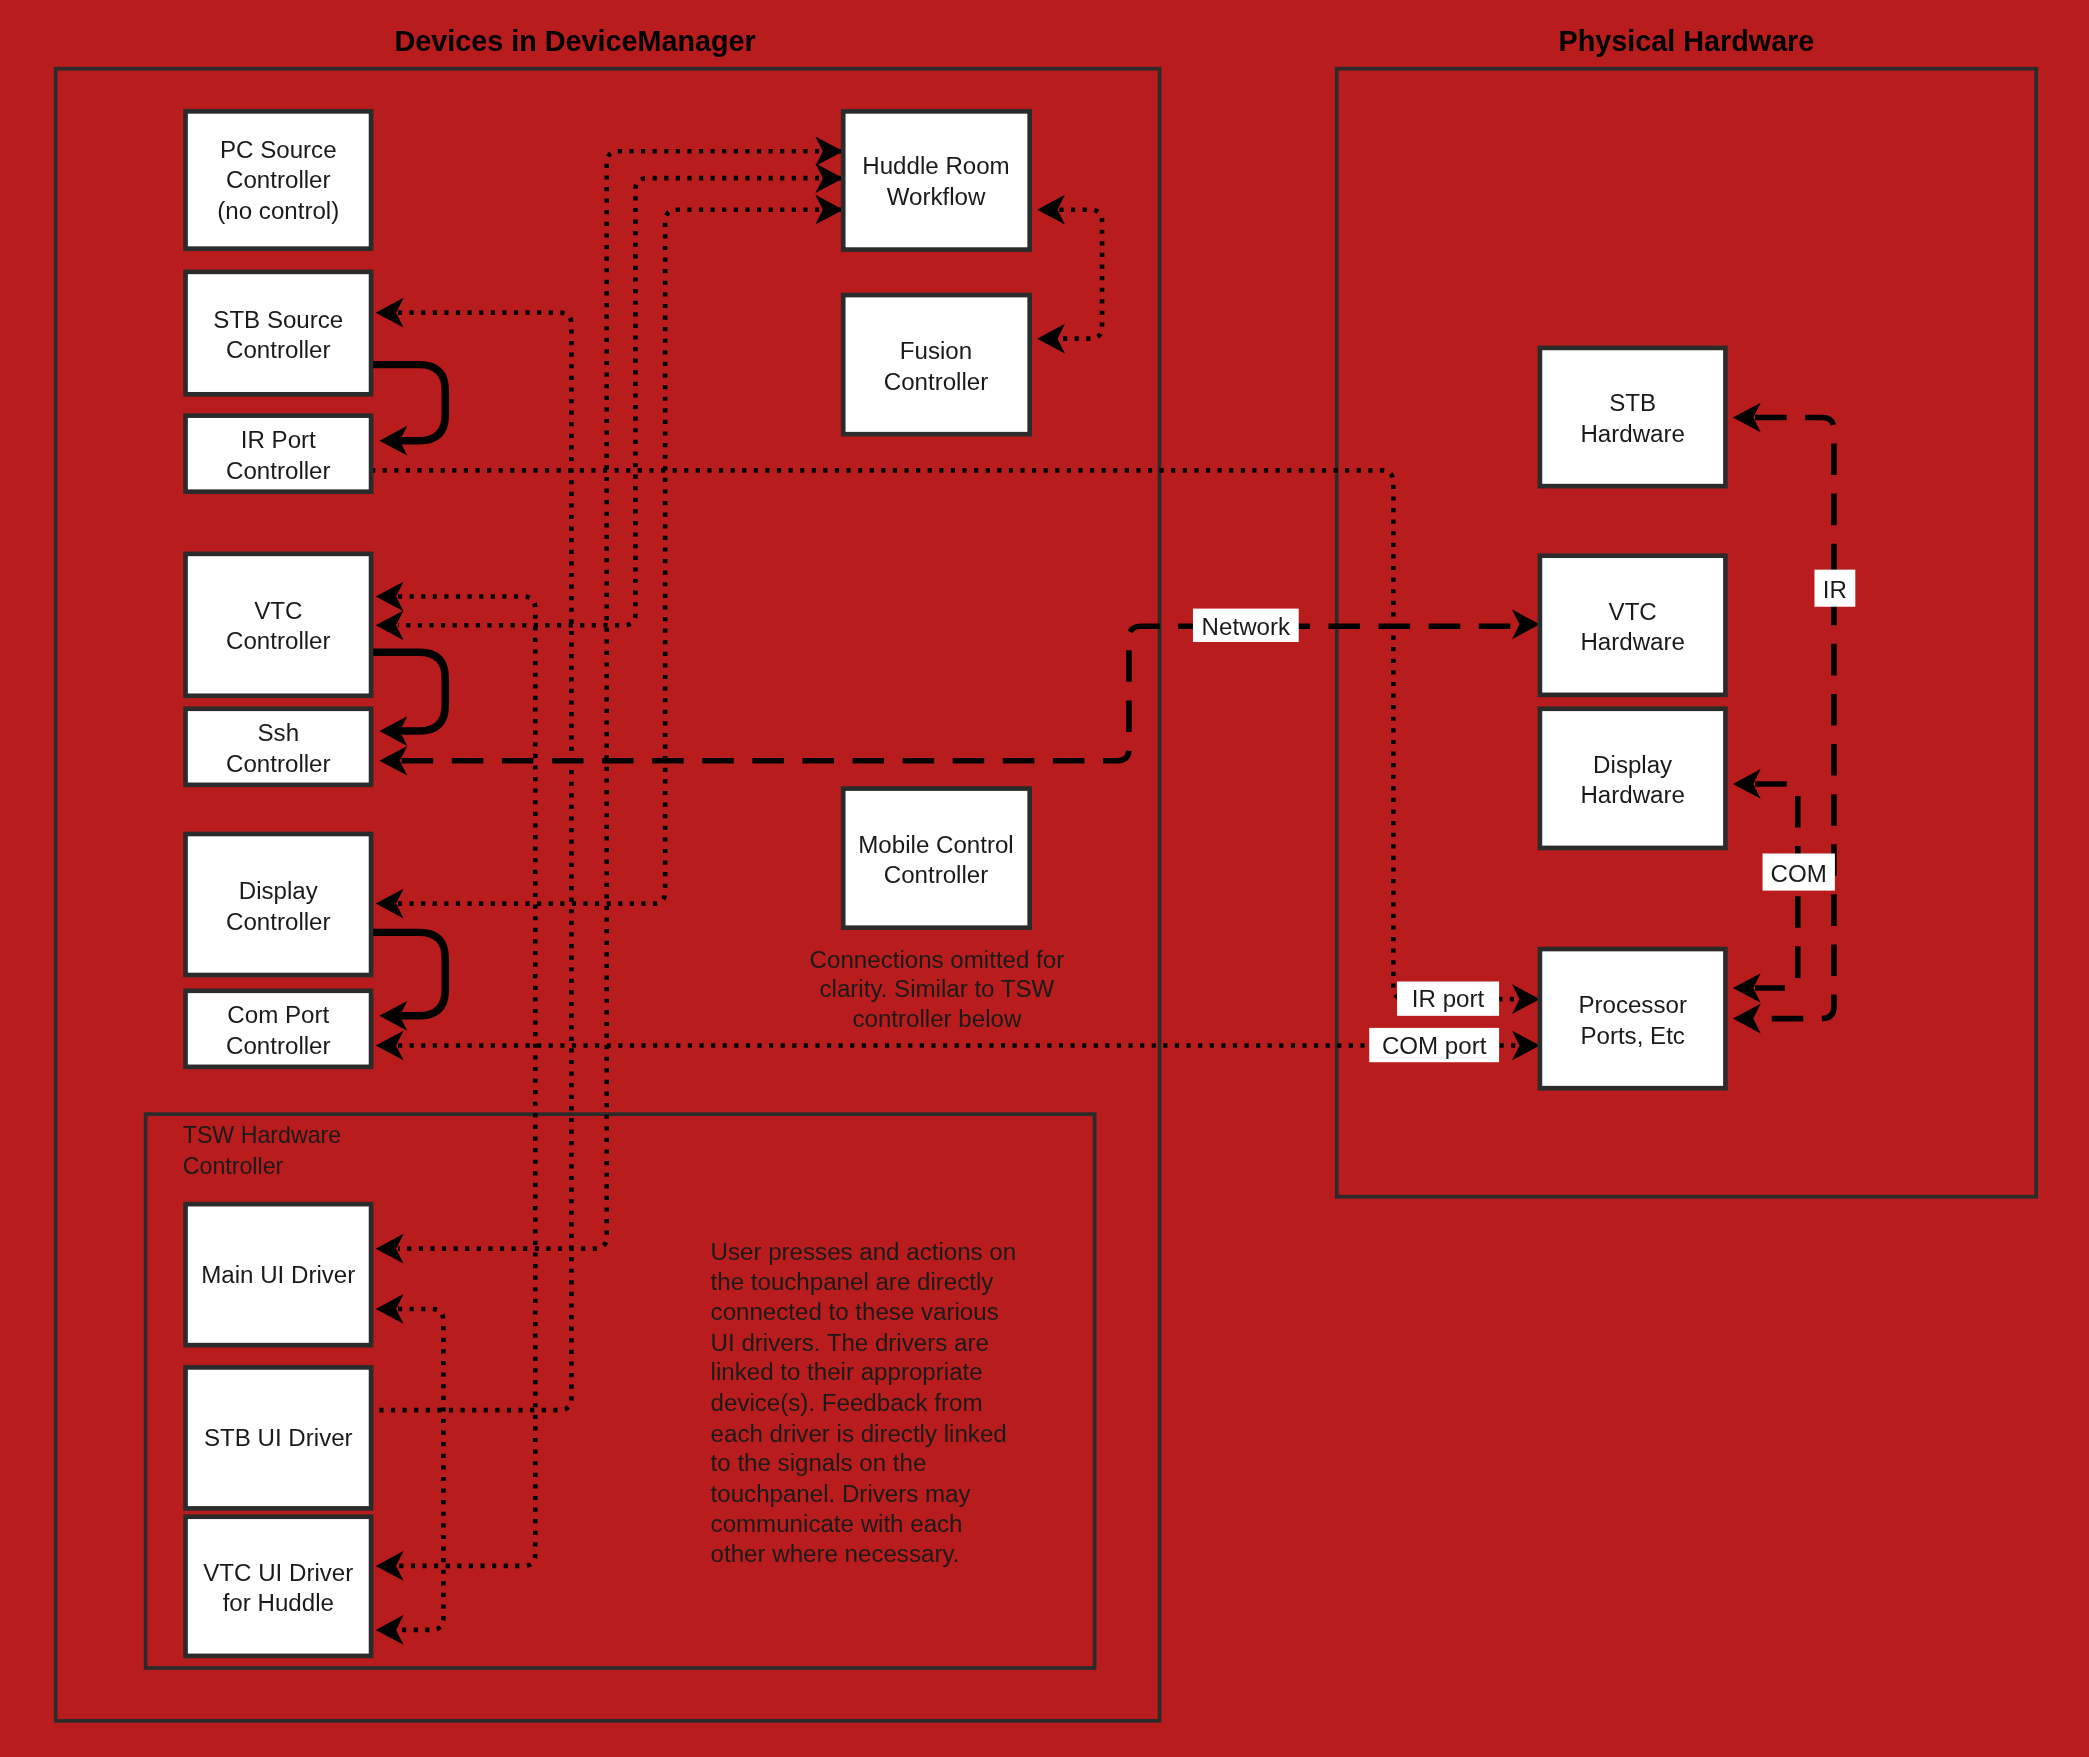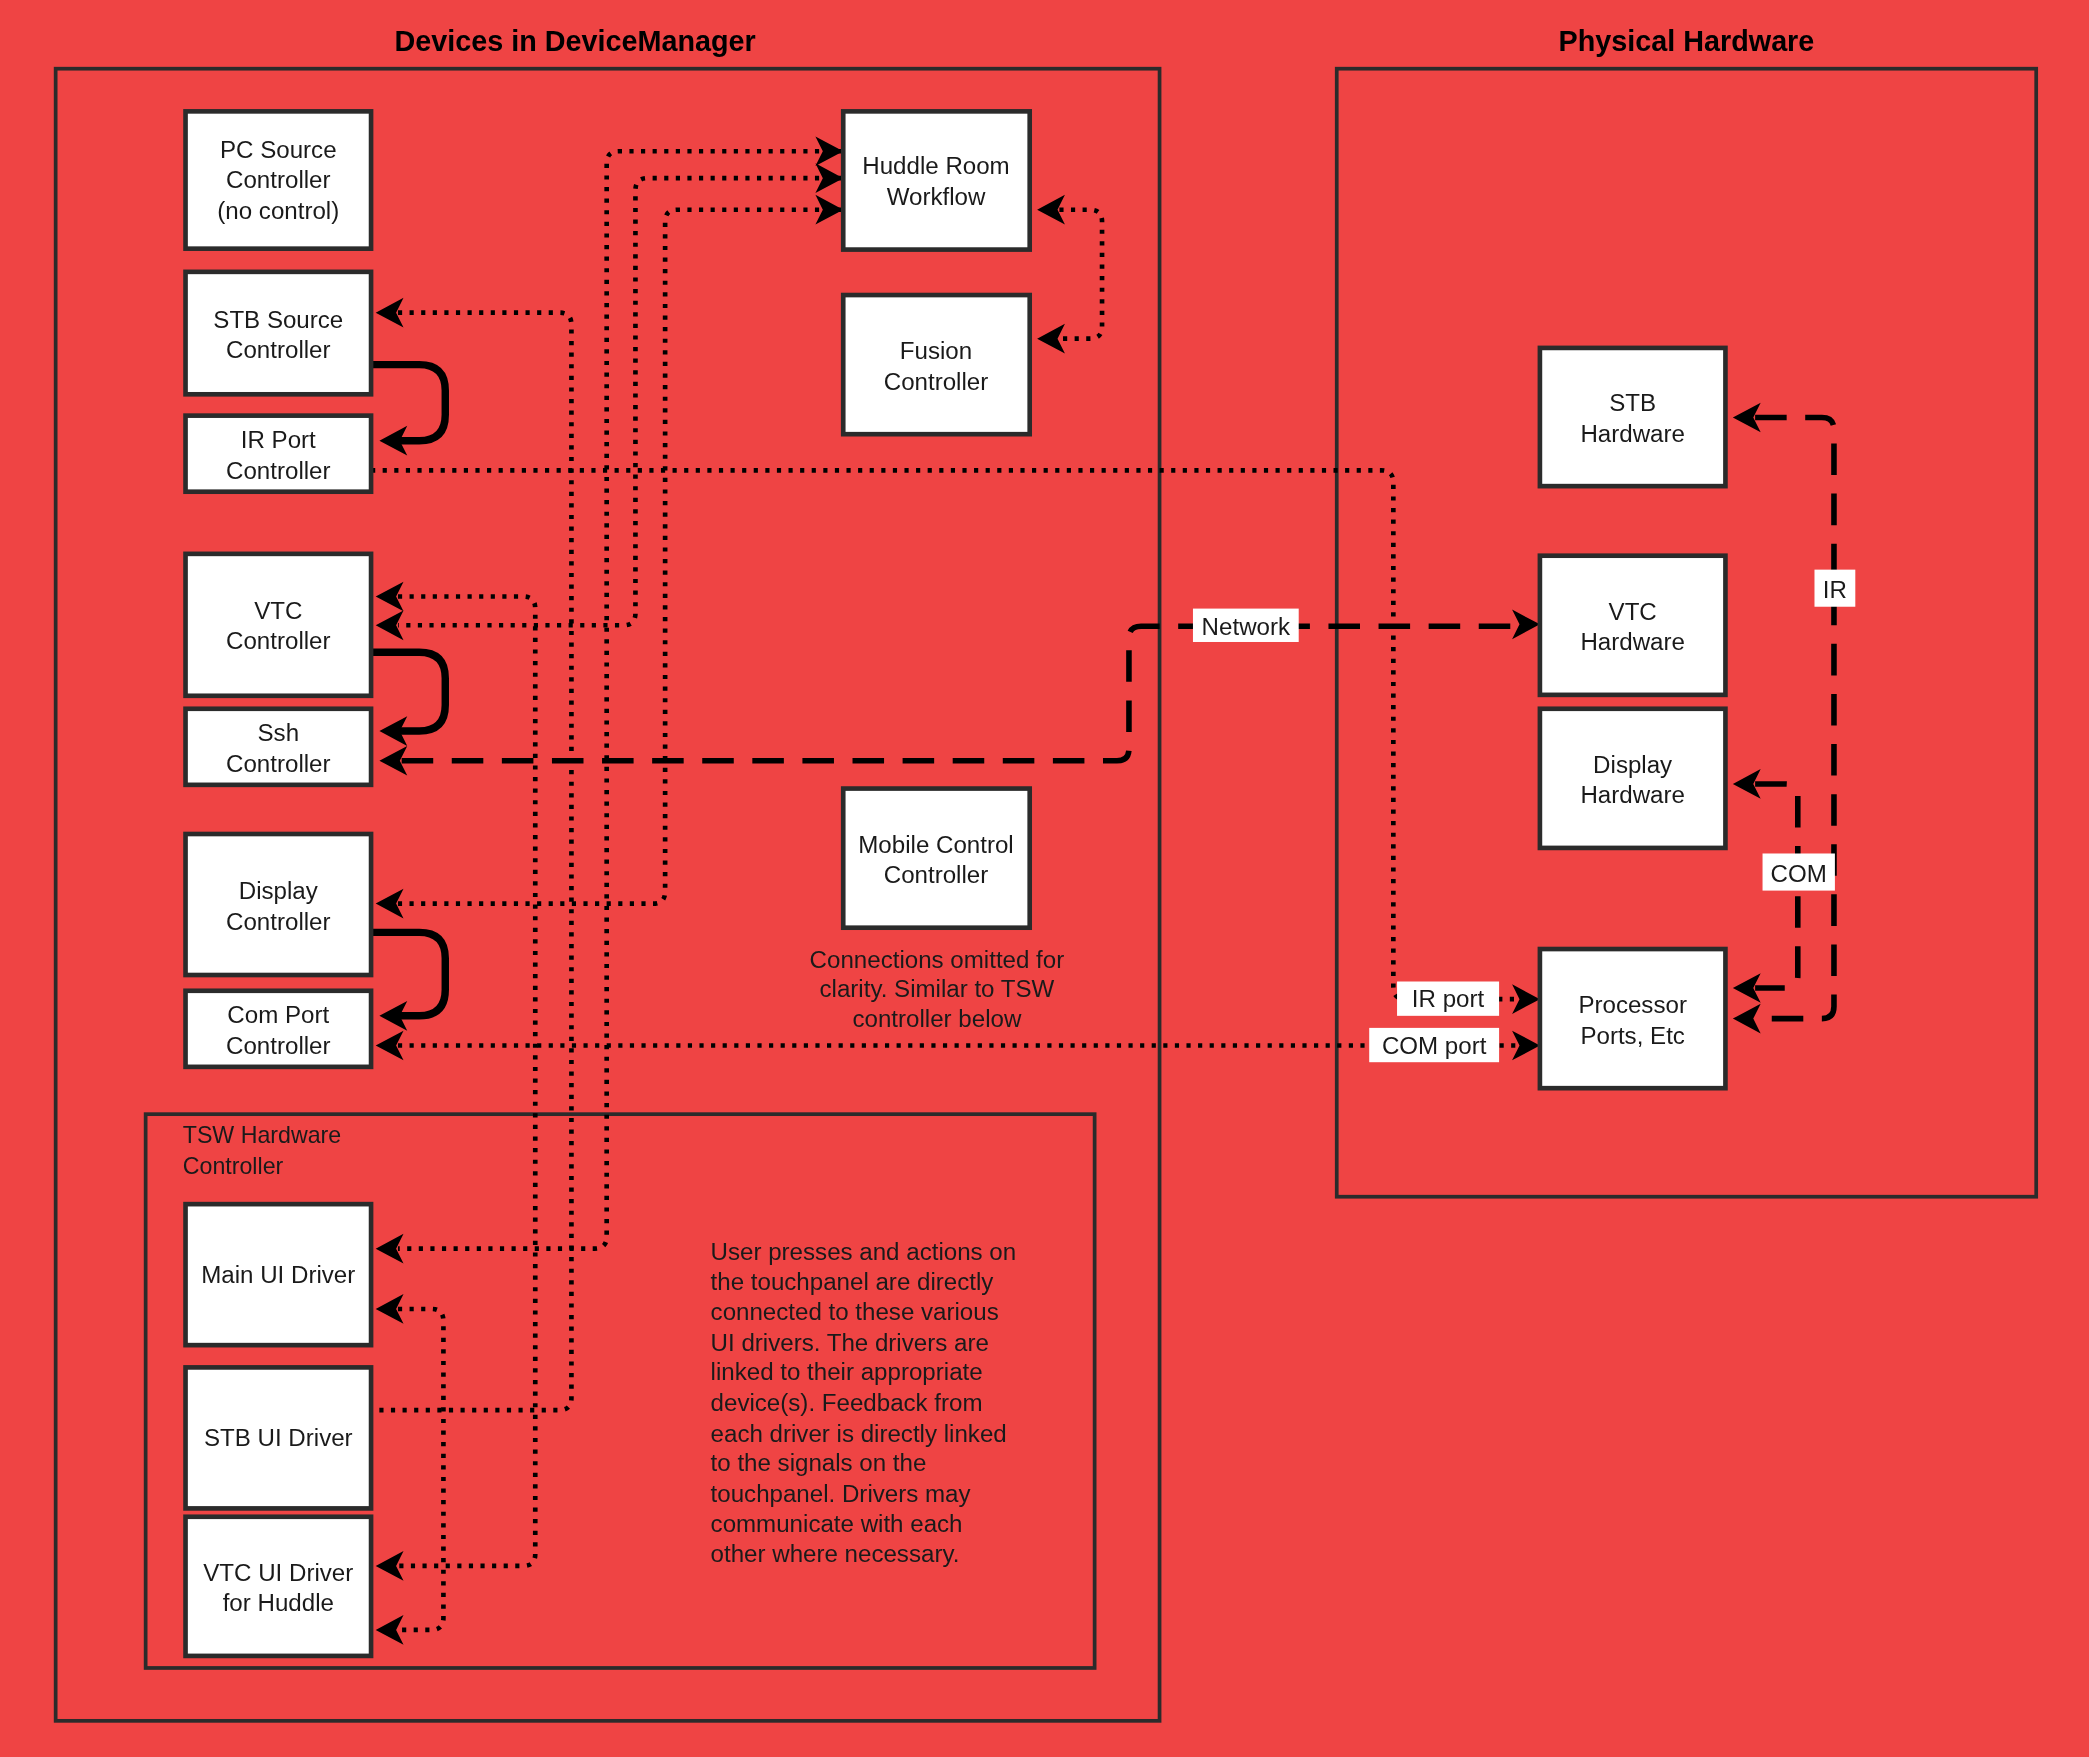--- a/index.html
+++ b/index.html
@@ -1,16 +1,16 @@
 <!DOCTYPE html>
 <html style="font-size:15px"><head>
 <meta charset="utf-8">
 <style>
   html,body{margin:0;padding:0;background:#ffffff;}
-  .stage{width:2090px;height:1758px;position:relative;background:#ef4444;
+  .stage{width:2090px;height:1758px;position:relative;background:#b91c1c;
          font-family:"Liberation Sans", sans-serif;}
   svg{display:block}
   .container{fill:none;stroke:#2b2b2b;stroke-width:4px;}
   .box{fill:#ffffff;stroke:#2b2b2b;stroke-width:5px;}
   .lbl{font-family:"Liberation Sans",sans-serif;font-size:26px;fill:#1a1a1a;text-anchor:middle;}
   .lbl-left{font-family:"Liberation Sans",sans-serif;font-size:25px;fill:#1a1a1a;text-anchor:start;}
   .title{font-family:"Liberation Sans",sans-serif;font-size:31px;font-weight:bold;fill:#000;text-anchor:middle;}
   .para{font-family:"Liberation Sans",sans-serif;font-size:26px;fill:#1a1a1a;text-anchor:start;}
   .edge-dot{fill:none;stroke:#000;stroke-width:5px;stroke-dasharray:4.5 8;}
   .edge-dash{fill:none;stroke:#000;stroke-width:6px;stroke-dasharray:34 20;}

